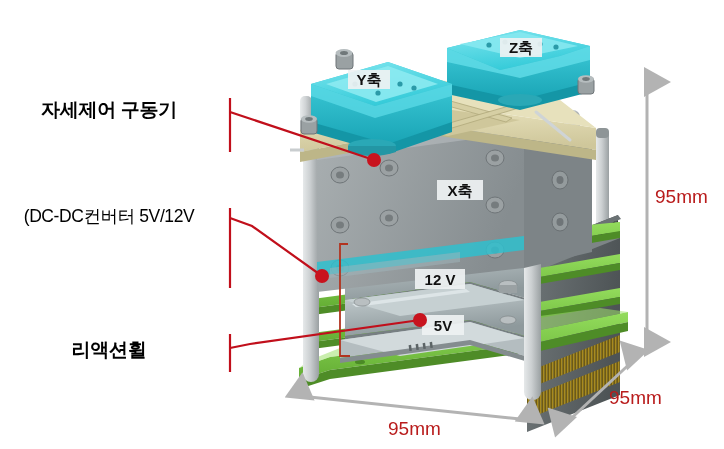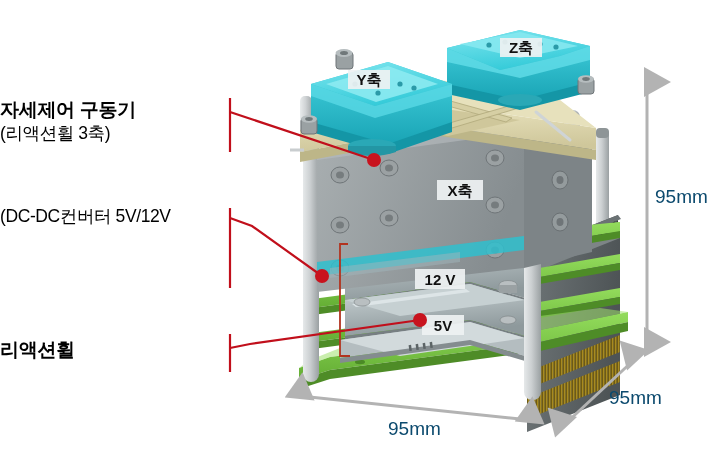--- a/index.html
+++ b/index.html
@@ -1,30 +1,30 @@
 <!DOCTYPE html>
 <html><head>
 <meta charset="utf-8">
 <style>
   html,body{margin:0;padding:0;background:#fff;}
   body{width:724px;height:449px;position:relative;overflow:hidden;
        font-family:"Liberation Sans","DejaVu Sans",sans-serif;}
   #stage{position:absolute;left:0;top:0;width:724px;height:449px;background:#ffffff;}
 
   
-  .callout{position:absolute;text-align:left;color:#000;line-height:1.28;}
+  .callout{position:absolute;text-align:center;color:#000;line-height:1.28;}
   .callout .t1{font-weight:bold;font-size:19px;letter-spacing:-0.3px;white-space:nowrap;}
   .callout .t2{font-size:17.5px;letter-spacing:-0.4px;white-space:nowrap;}
 
   #cal-adcs{left:0px;top:98px;width:218px;}
   #cal-power{left:0px;top:205px;width:218px;}
   #cal-shield{left:0px;top:338px;width:218px;}
 
   
-  .dimtext{position:absolute;font-size:19px;color:#0c4a6e;white-space:nowrap;}
+  .dimtext{position:absolute;font-size:19px;color:#b91c1c;white-space:nowrap;}
   #dim-h{left:655px;top:186px;}
   #dim-w{left:388px;top:418px;}
   #dim-d{left:609px;top:387px;}
 
   svg.layer{position:absolute;left:0;top:0;width:724px;height:449px;}
   #art{z-index:1;}
   #leads{z-index:3;}
   #dims{z-index:2;}
   .dimtext,.callout{z-index:4;}
 </style>
@@ -340,21 +340,20 @@
 
     <g>
       <line x1="230" y1="334" x2="230" y2="372" stroke="#c10f1b" stroke-width="2.2"></line>
       <polyline points="230,348 250,344 420,320" fill="none" stroke="#c10f1b" stroke-width="2.2"></polyline>
       <circle cx="420" cy="320" r="7" fill="#c8131e"></circle>
     </g>
   </svg>
 
   <div class="callout" id="cal-adcs">
     <div class="t1">자세제어 구동기</div>
-    <div class="t2">(리액션휠 3축)</div>
   </div>
 
   <div class="callout" id="cal-power">
     <div class="t2">(DC-DC컨버터 5V/12V</div>
   </div>
 
   <div class="callout" id="cal-shield">
     <div class="t1">리액션휠</div>
   </div>
 

